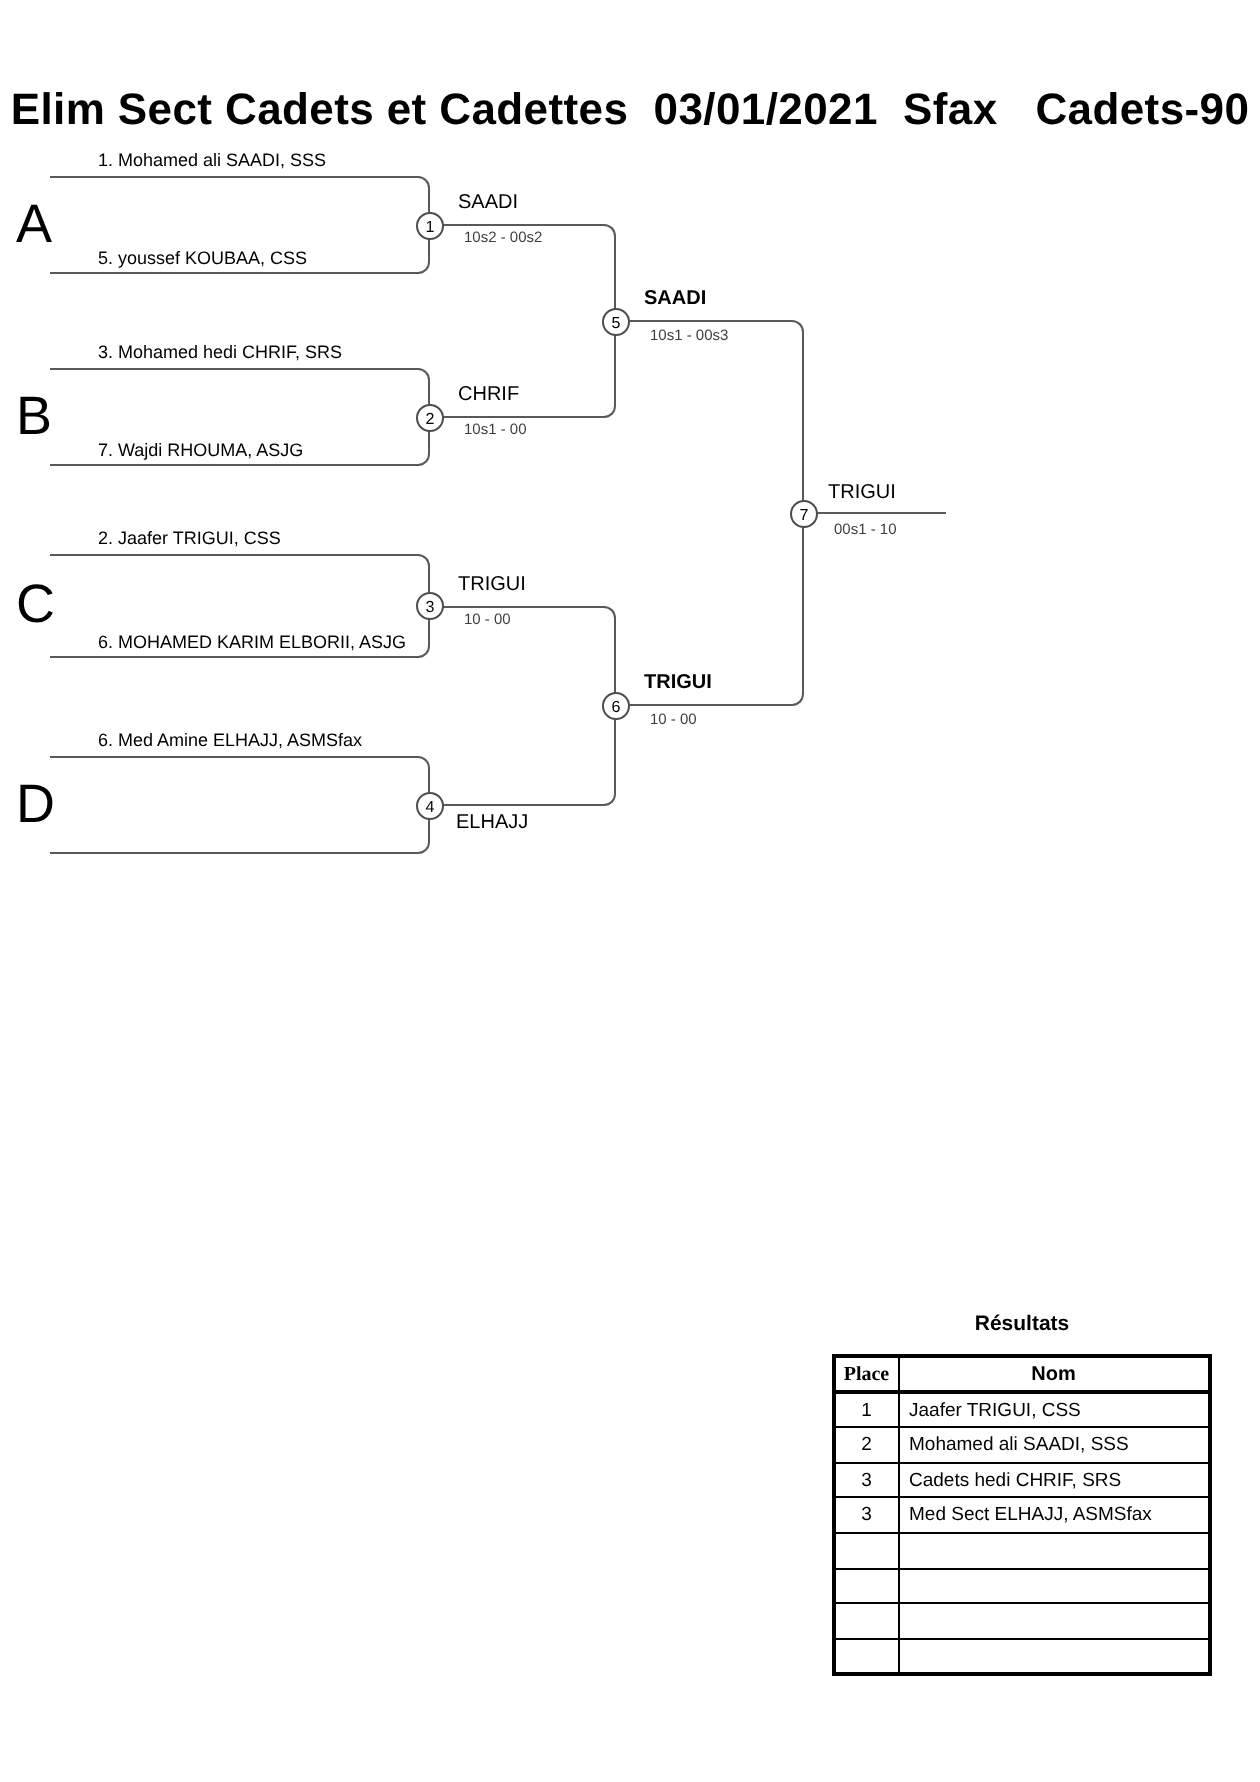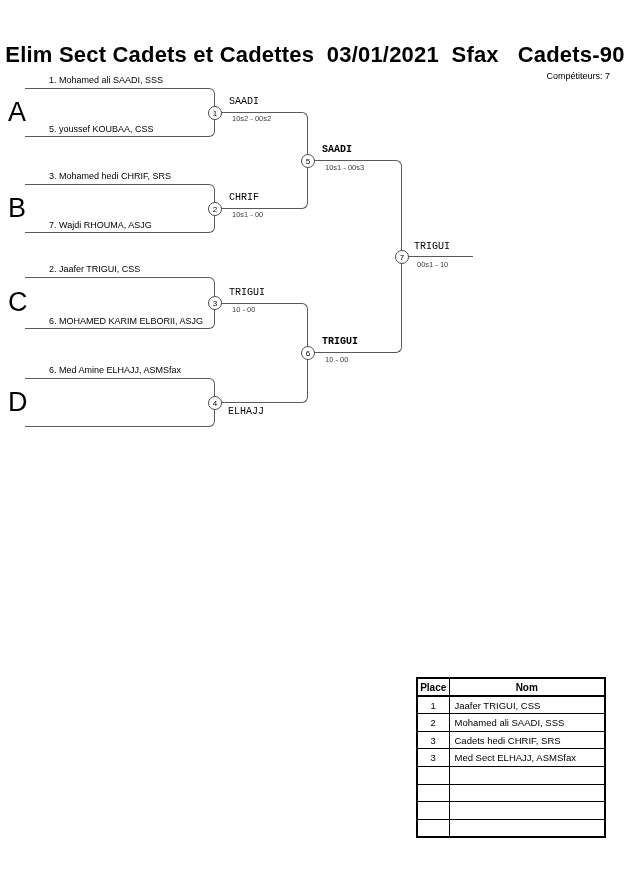--- a/index.html
+++ b/index.html
@@ -79,21 +79,20 @@
     display: flex;
     align-items: center;
     justify-content: center;
     z-index: 3;
   }
   .winner-name {
     position: absolute;
     font-size: 10px;
     white-space: nowrap;
     z-index: 2;
-    font-family: Liberation Mono, monospace;
   }
   .winner-name.bold { font-weight: bold; }
   .match-score {
     position: absolute;
     font-size: 7.5px;
     color: #3d3d3d;
     white-space: nowrap;
     z-index: 2;
   }
   
@@ -115,32 +114,31 @@
   }
   .results-table th, .results-table td {
     border: 1px solid #000;
     overflow: hidden;
     white-space: nowrap;
   }
   .results-table { border: 2px solid #000; }
   .results-table thead th { border-bottom: 2px solid #000; }
   .results-table thead tr { height: 18px; }
   .results-table tbody tr { height: 17px; }
-  .col-place { width: 32px; }
+  .col-place { width: 32px; font-family: Liberation Serif, serif; }
   .results-table th { font-size: 10px; font-weight: bold; text-align: center; }
   .cell-place { font-size: 9.5px; text-align: center; }
   .cell-name  { font-size: 9.5px; text-align: left; padding-left: 5px; }
 </style>
 </head>
 <body>
 
 <div id="page">
 
   <div class="title">Elim Sect Cadets et Cadettes  03/01/2021  Sfax   Cadets-90</div>
-  <div class="competitors">Compétiteurs: 7</div>
 
   <div class="pool-letter" style="top:99px">A</div>
   <div class="pool-letter" style="top:195px">B</div>
   <div class="pool-letter" style="top:289px">C</div>
   <div class="pool-letter" style="top:389px">D</div>
 
   <div class="pool-box" style="top:88px;height:49px"></div>
   <div class="pool-box" style="top:184px;height:49px"></div>
   <div class="pool-box" style="top:277px;height:52px"></div>
   <div class="pool-box" style="top:378px;height:49px"></div>
@@ -183,20 +181,21 @@
 
   <div class="winner-name bold" style="left:322px;top:144px">SAADI</div>
   <div class="match-score" style="left:325px;top:163px">10s1 - 00s3</div>
 
   <div class="winner-name bold" style="left:322px;top:336px">TRIGUI</div>
   <div class="match-score" style="left:325px;top:355px">10 - 00</div>
 
   <div class="winner-name" style="left:414px;top:241px">TRIGUI</div>
   <div class="match-score" style="left:417px;top:260px">00s1 - 10</div>
 
+  <div class="results-title">Résultats</div>
 
   <table class="results-table">
     <thead>
       <tr>
         <th class="col-place">Place</th>
         <th>Nom</th>
       </tr>
     </thead>
     <tbody>
       <tr>

